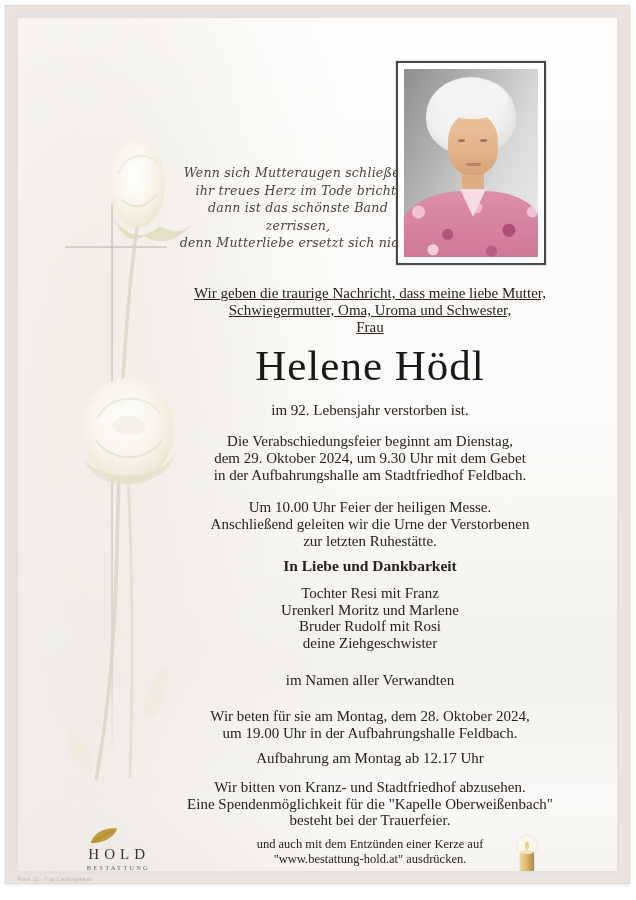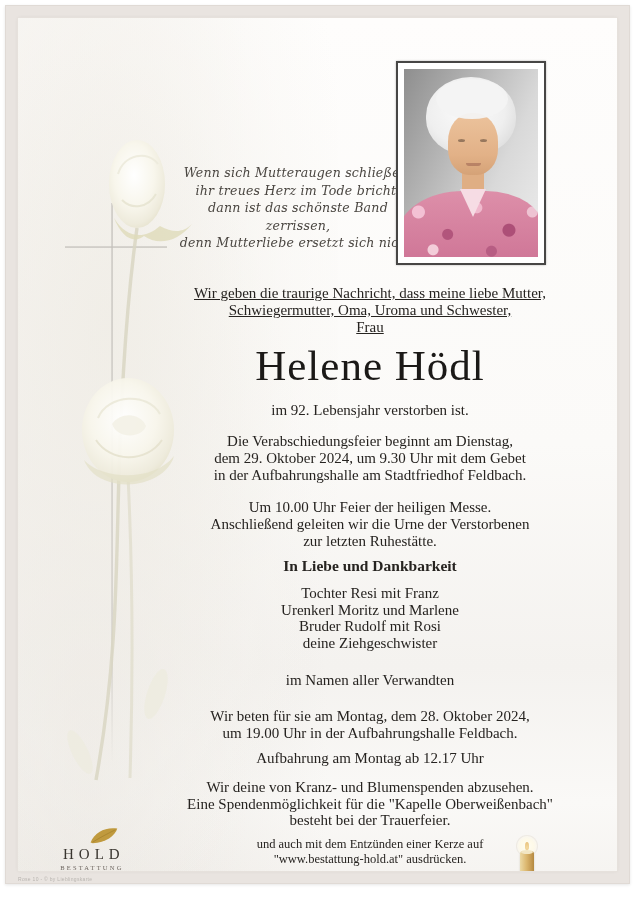--- a/index.html
+++ b/index.html
@@ -101,21 +101,21 @@
   .mass{top:481px;text-align:center;}
   .gratitude{top:539px;font-weight:bold;font-size:15.5px;}
   .family{top:567px;line-height:16.5px;}
   .closing{top:654px;}
   .prayer{top:690px;}
   .laying{top:732px;}
   .donations{top:761px;line-height:16.5px;}
   .condolence{top:819px;font-size:12.5px;line-height:15px;}
   
   .logo{
-    position:absolute;left:40px;top:810px;width:92px;text-align:left;
+    position:absolute;left:40px;top:810px;width:92px;text-align:right;
     color:#39352f;
   }
   .logo .leaf{display:block;margin:0 auto 2px auto;transform:rotate(-6deg);}
   .logo .brand{font-size:15px;letter-spacing:5px;text-indent:5px;font-family:"Liberation Serif",serif;}
   .logo .sub{font-size:6.5px;letter-spacing:2.2px;text-indent:2.2px;color:#6d6660;margin-top:1px;}
   
   .candle{position:absolute;left:491px;top:818px;width:36px;height:58px;}
   .candle .glow{
     position:absolute;left:8px;top:0;width:20px;height:20px;border-radius:50%;
     background:radial-gradient(circle, #fffdf2 0%, rgba(255,250,230,.85) 45%, rgba(250,245,230,.25) 75%, transparent 100%);
@@ -243,21 +243,21 @@
     <div class="col closing">im Namen aller Verwandten</div>
 
     <div class="col prayer">
       <div>Wir beten für sie am Montag, dem 28. Oktober 2024,</div>
       <div>um 19.00 Uhr in der Aufbahrungshalle Feldbach.</div>
     </div>
 
     <div class="col laying">Aufbahrung am Montag ab 12.17 Uhr</div>
 
     <div class="col donations">
-      <div>Wir deine von Kranz- und Blumenspenden abzusehen.</div>
+      <div>Wir bitten von Kranz- und Stadtfriedhof abzusehen.</div>
       <div>Eine Spendenmöglichkeit für die "Kapelle Oberweißenbach"</div>
       <div>besteht bei der Trauerfeier.</div>
     </div>
 
     <div class="col condolence">
       <div>und auch mit dem Entzünden einer Kerze auf</div>
       <div>"www.bestattung-hold.at" ausdrücken.</div>
     </div>
 
     <div class="logo">

